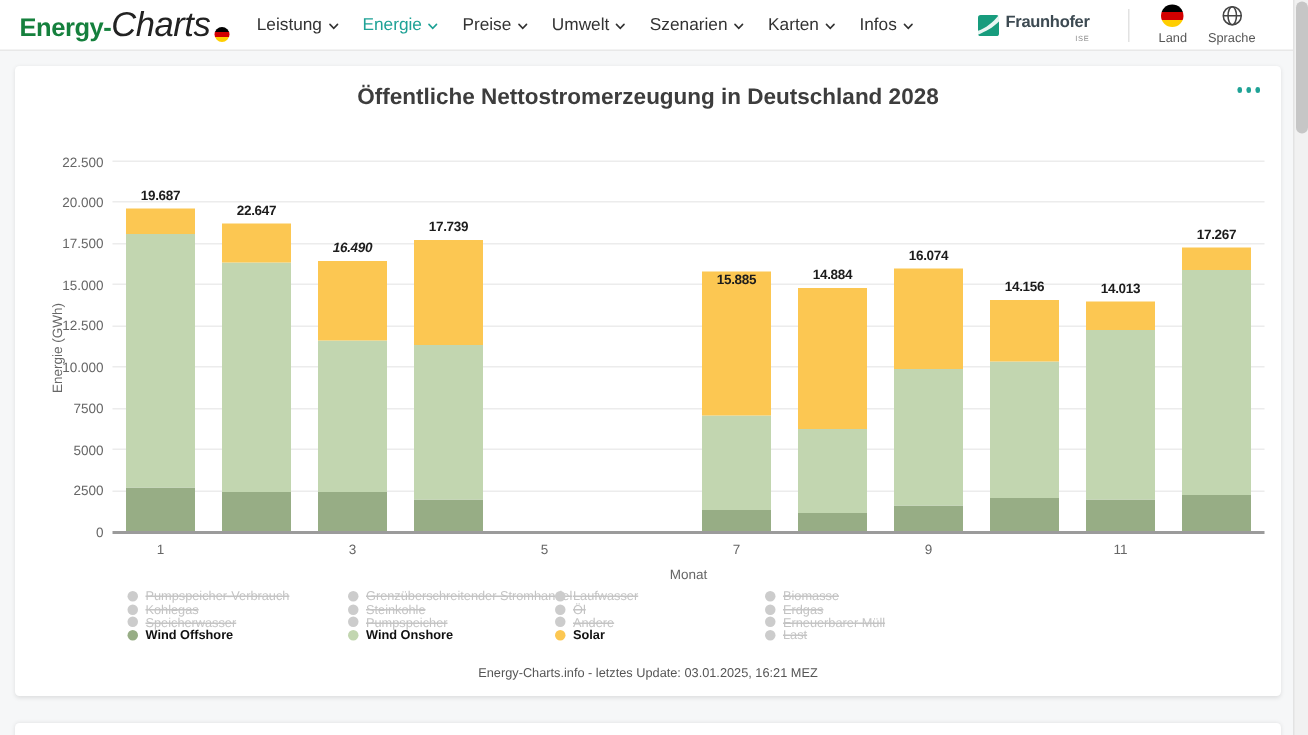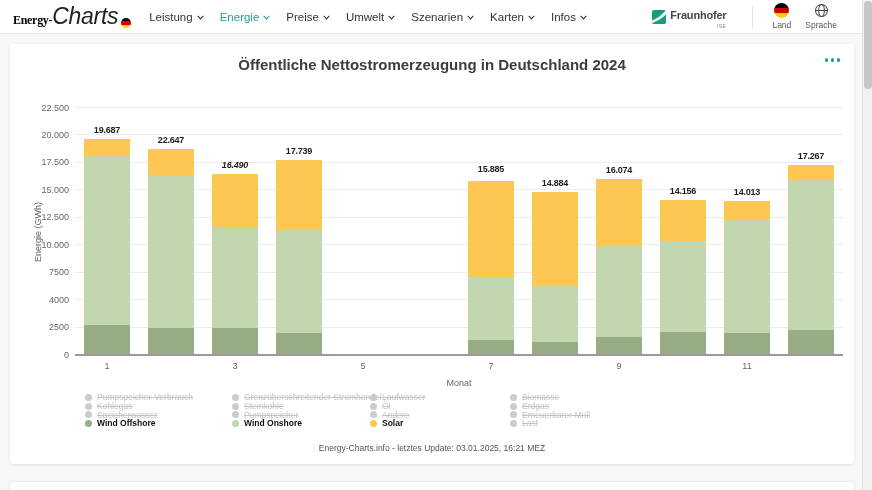--- a/index.html
+++ b/index.html
@@ -3,21 +3,21 @@
 <meta charset="utf-8">
 <style>
   * { margin:0; padding:0; box-sizing:border-box; }
   html,body { width:872px; height:490px; overflow:hidden; background:#f6f7f8;
               font-family:"Liberation Sans", sans-serif; }
 
   
   .topbar { position:absolute; left:0; top:0; width:862px; height:34px; background:#fff;
             border-bottom:1px solid #e8e8e8; display:flex; align-items:center; z-index:5; }
   .logo { display:flex; align-items:baseline; margin-left:13px; cursor:pointer; }
-  .logo-bold { font-size:12px; font-weight:700; color:#000000; letter-spacing:-0.3px;font-family:Liberation Serif, serif; }
+  .logo-bold { font-size:17px; font-weight:700; color:#15803d; letter-spacing:-0.3px; }
   .logo-italic { font-size:23px; font-style:italic; font-weight:500; color:#222; letter-spacing:-0.3px; }
   .logo-flag { width:10px; height:10px; border-radius:50%; margin-left:3px; align-self:flex-end; margin-bottom:2px;
                background:linear-gradient(to bottom,#000 0 34%,#d20000 34% 67%,#ffce00 67% 100%); }
   .nav { display:flex; align-items:center; gap:15px; margin-left:18px; }
   .nav-item { display:flex; align-items:center; font-size:11.5px; color:#333; cursor:pointer; white-space:nowrap; }
   .nav-item.active { color:#1fa296; }
   .chev { display:inline-flex; margin-left:3px; margin-top:2px; }
   .topbar-right { margin-left:auto; display:flex; align-items:center; margin-right:18px; }
   .fraunhofer { display:flex; align-items:flex-start; position:relative; padding-right:14px; cursor:pointer; }
   .fh-emblem { width:14px; height:14px; margin-right:4px; margin-top:1px; }
@@ -165,36 +165,36 @@
       <span class="lang-label">Sprache</span>
     </div>
   </div>
 </div>
 
 <div class="scrollbar">
   <div class="scroll-thumb"></div>
 </div>
 
 <div class="card">
-  <div class="card-title">Öffentliche Nettostromerzeugung in Deutschland 2024</div>
+  <div class="card-title">Öffentliche Nettostromerzeugung in Deutschland 2028</div>
   <div class="menu-dots">
       <i></i>
       <i></i>
       <i></i>
     </div>
 
   <div class="plot">
     <div class="ylabel">Energie (GWh)</div>
     <div class="axisline"></div>
     <div class="xlabel">Monat</div>
   <div class="ytick" style="bottom: -4.5px;">0</div>
       <div class="gridline" style="bottom: 27.4444px;"></div>
       <div class="ytick" style="bottom: 22.9444px;">2500</div>
       <div class="gridline" style="bottom: 54.8889px;"></div>
-      <div class="ytick" style="bottom: 50.3889px;">4000</div>
+      <div class="ytick" style="bottom: 50.3889px;">5000</div>
       <div class="gridline" style="bottom: 82.3333px;"></div>
       <div class="ytick" style="bottom: 77.8333px;">7500</div>
       <div class="gridline" style="bottom: 109.778px;"></div>
       <div class="ytick" style="bottom: 105.278px;">10.000</div>
       <div class="gridline" style="bottom: 137.222px;"></div>
       <div class="ytick" style="bottom: 132.722px;">12.500</div>
       <div class="gridline" style="bottom: 164.667px;"></div>
       <div class="ytick" style="bottom: 160.167px;">15.000</div>
       <div class="gridline" style="bottom: 192.111px;"></div>
       <div class="ytick" style="bottom: 187.611px;">17.500</div>
@@ -223,21 +223,21 @@
       <div class="slot" style="left: 192px; width: 64px;">
         <div class="seg" style="bottom: 0px; height: 21.9556px; background: rgb(151, 173, 133);"></div>
         <div class="seg" style="bottom: 21.9556px; height: 103.191px; background: rgb(194, 214, 176);"></div>
         <div class="seg" style="bottom: 125.147px; height: 69.5881px; background: rgb(252, 199, 82);"></div>
         <div class="bar-total" style="bottom: 198.735px;">17.739</div>
       </div>
       <div class="slot" style="left: 384px; width: 64px;">
         <div class="seg" style="bottom: 0px; height: 15.3689px; background: rgb(151, 173, 133);"></div>
         <div class="seg" style="bottom: 15.3689px; height: 63.1222px; background: rgb(194, 214, 176);"></div>
         <div class="seg" style="bottom: 78.4911px; height: 95.8909px; background: rgb(252, 199, 82);"></div>
-        <div class="bar-total" style="bottom: 181px; text-align: center;">15.885</div>
+        <div class="bar-total" style="bottom: 164px; text-align: center;">15.885</div>
       </div>
       <div class="slot" style="left: 448px; width: 64px;">
         <div class="seg" style="bottom: 0px; height: 13.1733px; background: rgb(151, 173, 133);"></div>
         <div class="seg" style="bottom: 13.1733px; height: 55.9867px; background: rgb(194, 214, 176);"></div>
         <div class="seg" style="bottom: 69.16px; height: 94.2332px; background: rgb(252, 199, 82);"></div>
         <div class="bar-total" style="bottom: 167.393px;">14.884</div>
       </div>
       <div class="slot" style="left: 512px; width: 64px;">
         <div class="seg" style="bottom: 0px; height: 17.5644px; background: rgb(151, 173, 133);"></div>
         <div class="seg" style="bottom: 17.5644px; height: 91.1156px; background: rgb(194, 214, 176);"></div>

